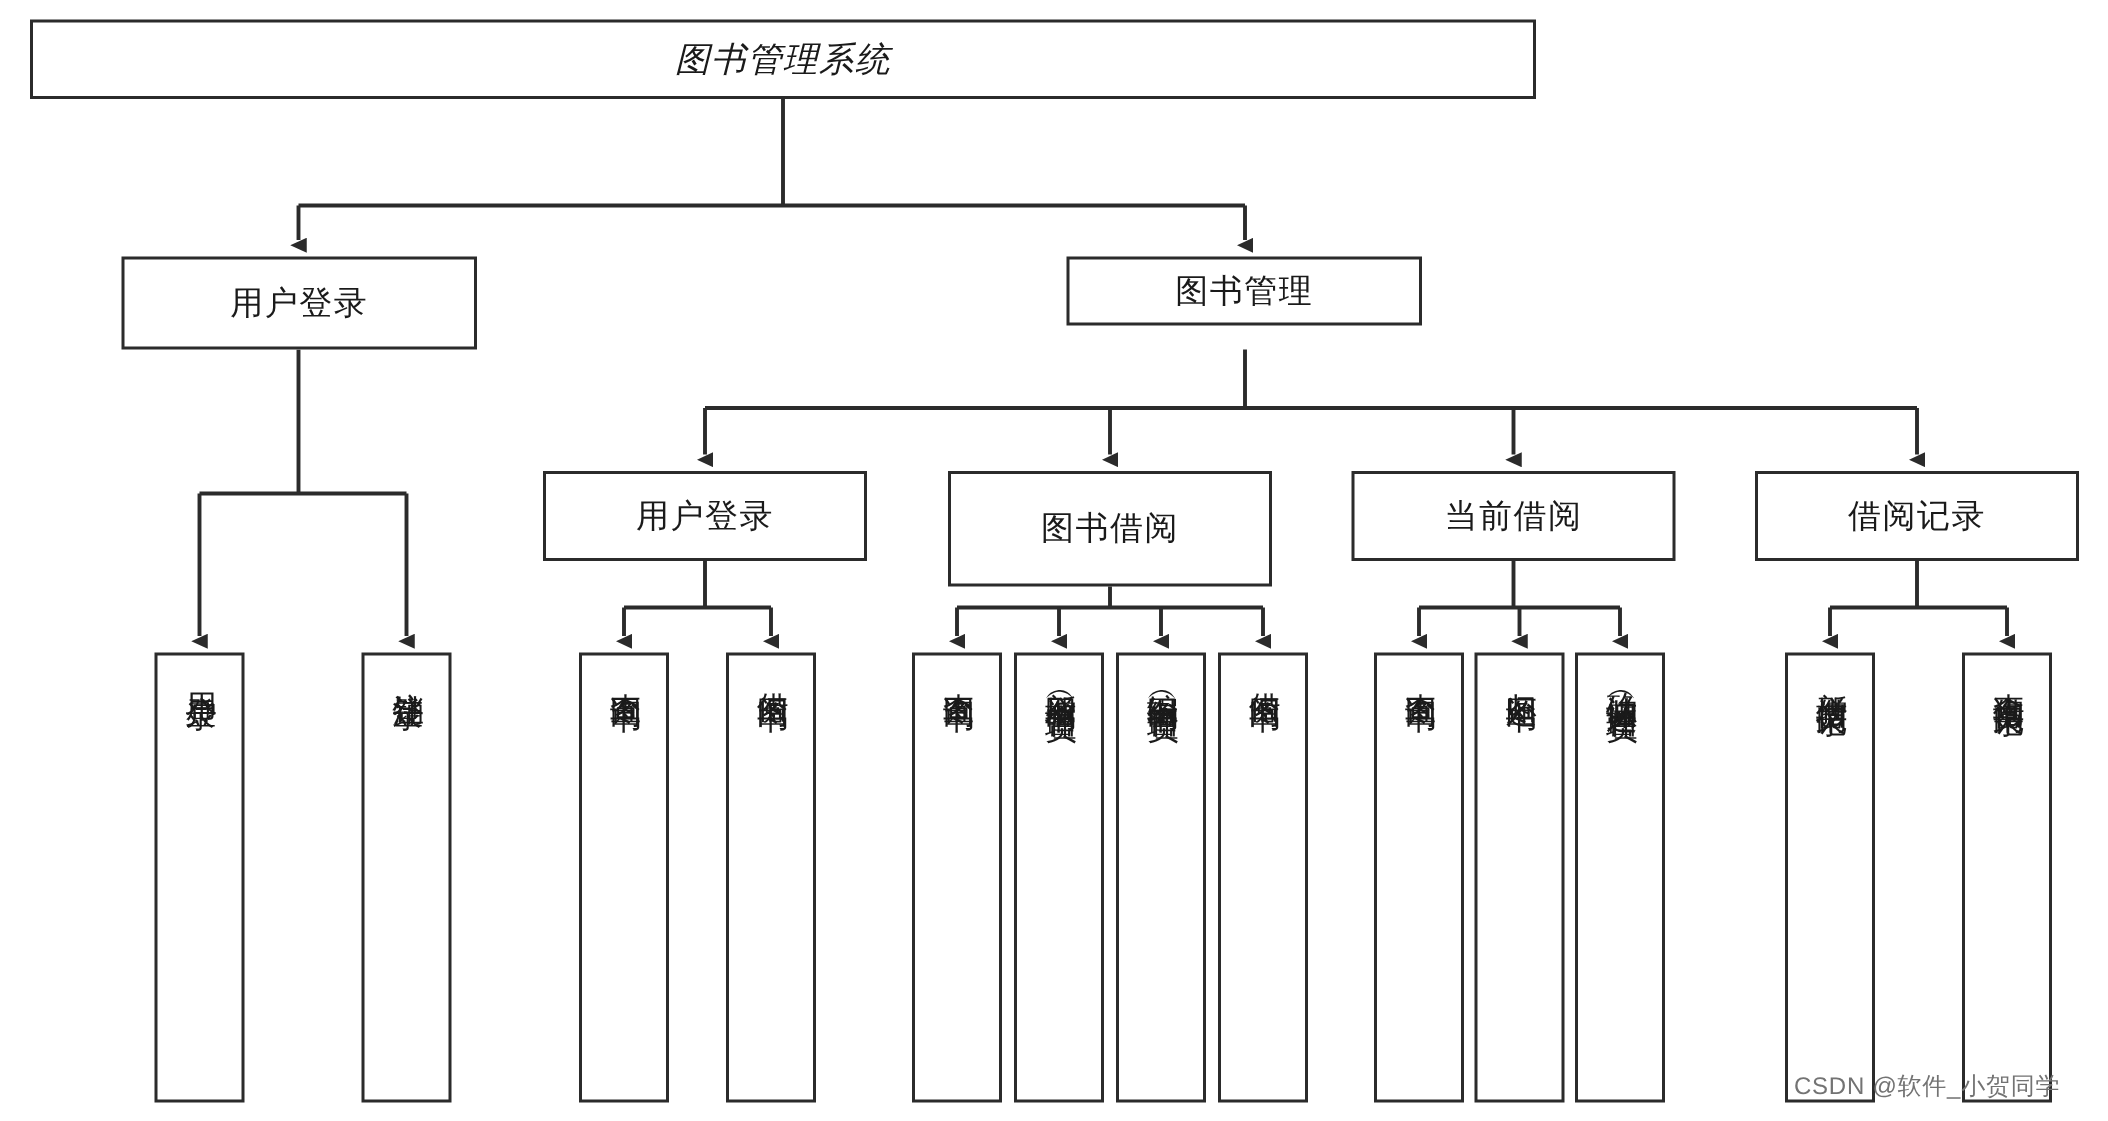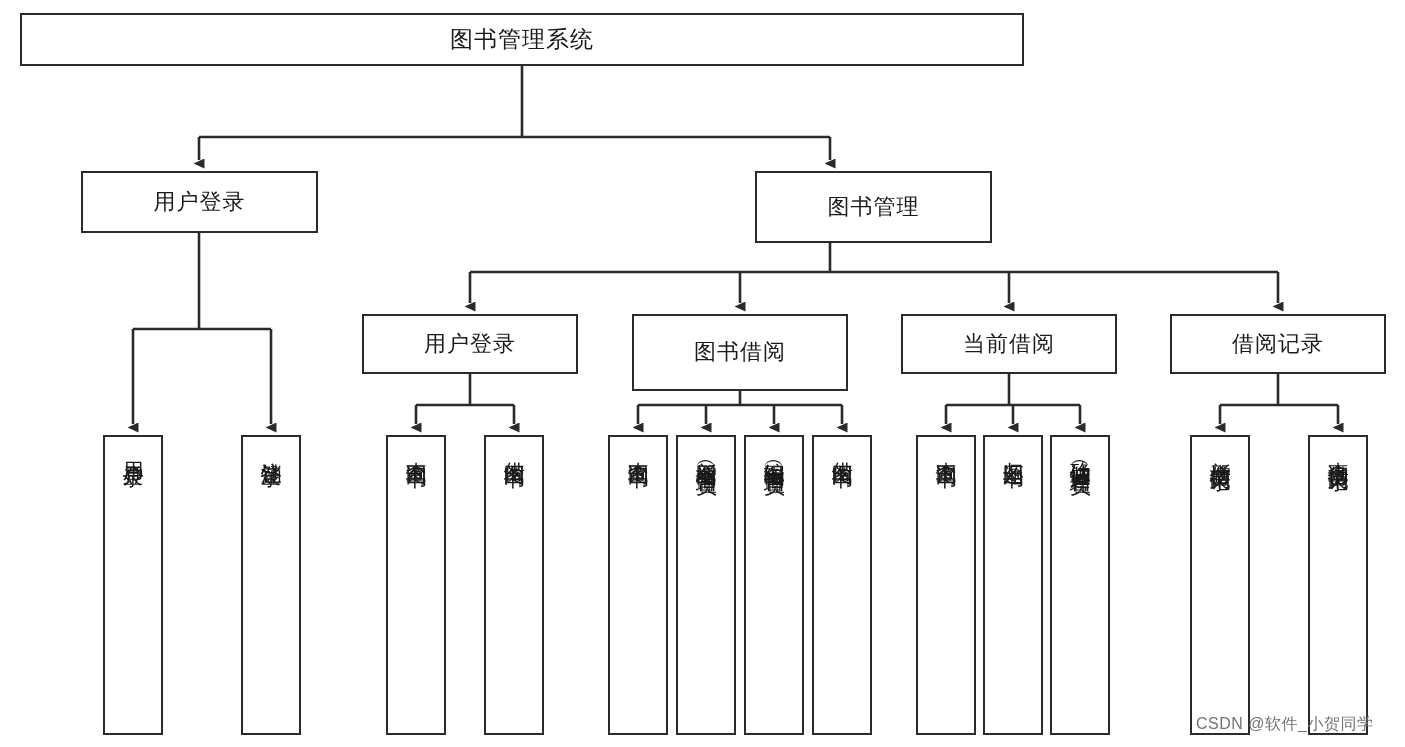--- a/index.html
+++ b/index.html
@@ -114,24 +114,24 @@
       <path d="M1013,405 L1013,424" marker-end="url(#arrow)"></path>
       <path d="M1080,405 L1080,424" marker-end="url(#arrow)"></path>
 
       <path d="M1278,374 L1278,405"></path>
       <path d="M1220,405 L1338,405"></path>
       <path d="M1220,405 L1220,424" marker-end="url(#arrow)"></path>
       <path d="M1338,405 L1338,424" marker-end="url(#arrow)"></path>
     </g>
   </svg>
 
-  <div class="node h root" style="left: 20px; top: 13px; width: 1004px; height: 53px;">图书管理系统</div>
+  <div class="node h root" style="left: 20px; top: 13px; width: 1004px; height: 53px; font-style: italic;">图书管理系统</div>
 
   <div class="node h" style="left: 81px; top: 171px; width: 237px; height: 62px;">用户登录</div>
-  <div class="node h" style="left: 711px; top: 171px; width: 237px; height: 72px; margin-left: 44px;">图书管理</div>
+  <div class="node h" style="left: 711px; top: 171px; width: 237px; height: 46px;">图书管理</div>
 
   <div class="node h" style="left: 362px; top: 314px; width: 216px; height: 60px;">用户登录</div>
   <div class="node h" style="left: 632px; top: 314px; width: 216px; height: 77px;">图书借阅</div>
   <div class="node h" style="left: 1170px; top: 314px; width: 216px; height: 60px;">借阅记录</div>
   <div class="node h" style="left: 901px; top: 314px; width: 216px; height: 60px;">当前借阅</div>
 
   <div class="node leaf" style="left: 103px; top: 435px; width: 60px; height: 300px;">
     <span class="vtext">用户登录</span>
   </div>
   <div class="node leaf" style="left: 241px; top: 435px; width: 60px; height: 300px;">

